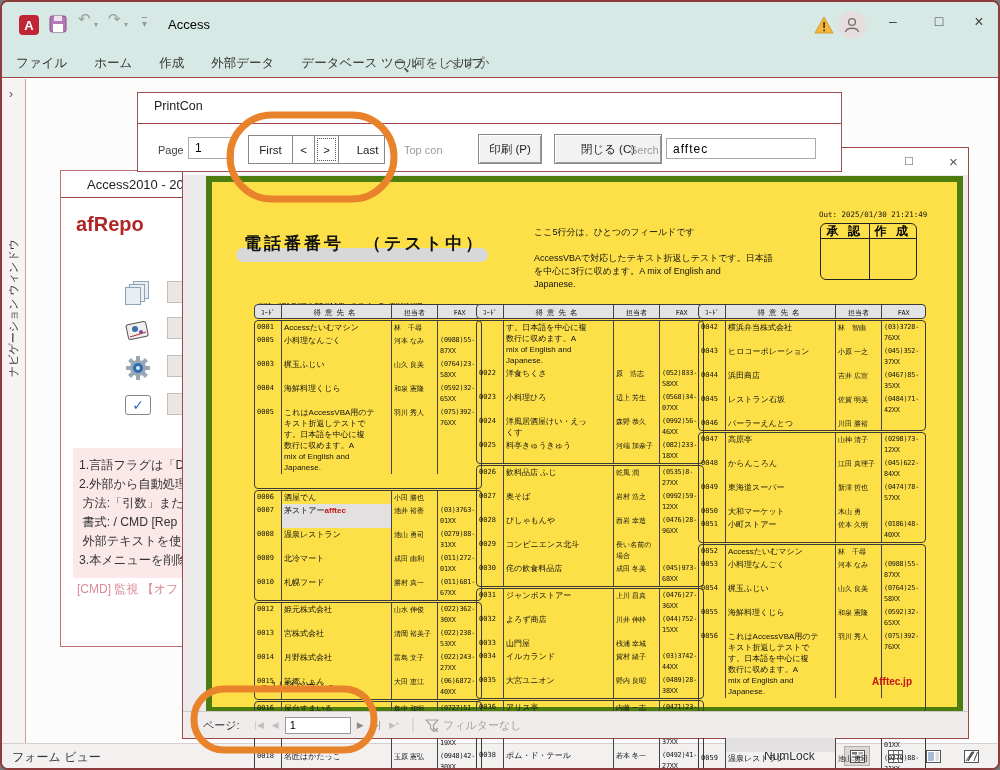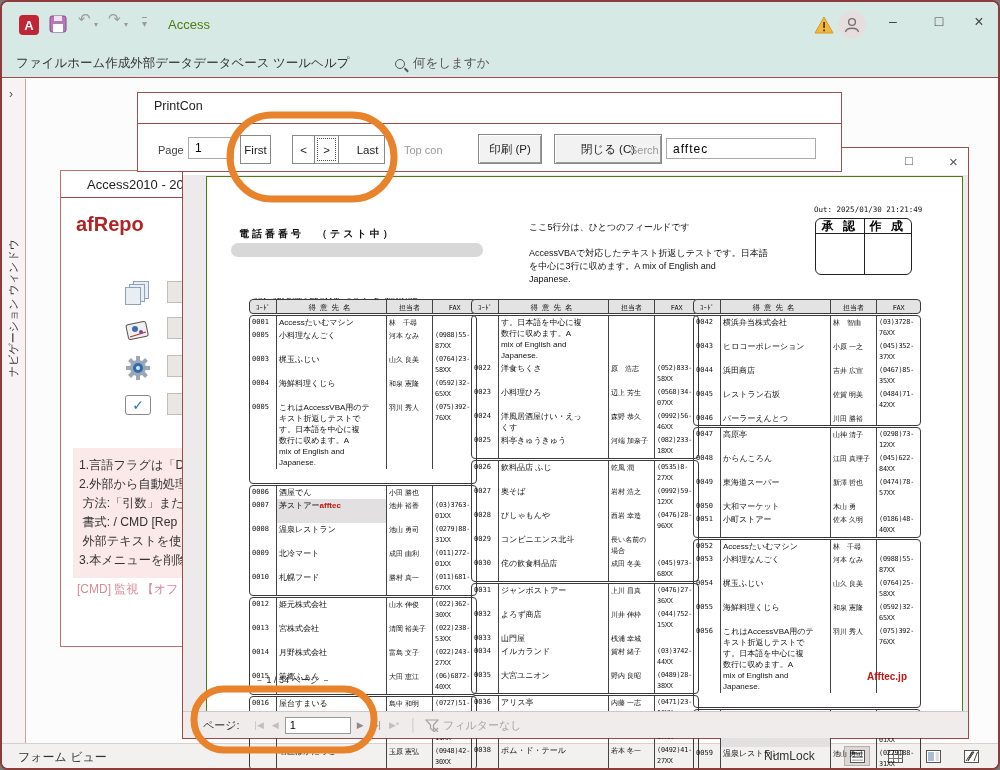--- a/index.html
+++ b/index.html
@@ -4,29 +4,29 @@
 <style>
   * { margin:0; padding:0; box-sizing:border-box; }
   html,body { width:1000px; height:770px; }
   body { font-family:"Liberation Sans","DejaVu Sans",sans-serif; background:#777; }
   .app { position:relative; width:1000px; height:770px; background:#fdfcfc;
          border:2px solid #8e3b3b; border-radius:8px; overflow:hidden; }
 
   
   .titlebar { position:absolute; left:0; top:0; width:100%; height:46px; background:#d7e9e5; }
   .qat-icon { position:absolute; top:12px; }
-  .app-title { position:absolute; left:166px; top:15px; font-size:13px; color:#4d7c0f; }
+  .app-title { position:absolute; left:166px; top:15px; font-size:13px; color:#000000; }
   .undo,.redo { font-size:15px; color:#9a9a9a; }
   .tiny-caret { font-size:8px; color:#9a9a9a; position:absolute; }
   .win-ctl { position:absolute; top:11px; font-size:14px; color:#444; width:30px; text-align:center; cursor:default; }
   .avatar-wrap { position:absolute; left:836px; top:9px; width:28px; height:28px; border-radius:50%; background:#e6dede; display:flex; align-items:center; justify-content:center; }
 
   
   .ribbon { position:absolute; left:0; top:46px; width:100%; height:30px; background:#d7e9e5; border-bottom:1px solid #9e4848; }
-  .ribbon-tabs { position:absolute; left:14px; top:0; height:30px; display:flex; align-items:center; }
+  .ribbon-tabs { position:absolute; left:14px; top:0; height:30px; display:flex; gap:27px; align-items:center; }
   .ribbon-tab { font-size:12.5px; color:#333; white-space:nowrap; }
   .ribbon-search { position:absolute; left:393px; top:7px; display:flex; gap:8px; align-items:center; color:#555; font-size:12.5px; }
   .mag { width:10px; height:10px; border:1.5px solid #555; border-radius:50%; position:relative; display:inline-block; }
   .mag:after { content:""; position:absolute; width:5px; height:1.5px; background:#555; transform:rotate(45deg); left:8px; top:9px; }
 
   
   .navpane { position:absolute; left:0; top:77px; width:24px; bottom:25px; background:#f6f3f2; border-right:1px solid #c9a0a0; }
   .nav-chev { position:absolute; left:7px; top:8px; font-size:12px; color:#555; }
   .nav-vtext { position:absolute; left:4px; top:298px; transform:rotate(-90deg); transform-origin:0 0; white-space:nowrap; font-size:11px; color:#333; }
 
@@ -42,27 +42,27 @@
   .af-cmd { position:absolute; left:16px; top:410px; font-size:12px; color:#d98a96; }
   .pages-icon { width:26px; height:26px; position:relative; }
   .pages-icon i { position:absolute; width:16px; height:18px; background:#e9eef5; border:1px solid #8fa3b8; display:block; }
   .chk-icon { width:26px; height:20px; background:#fff; border:1px solid #888; border-radius:3px; color:#2a6fbd; font-weight:bold; font-size:14px; text-align:center; line-height:18px; }
 
   
   .rwin { position:absolute; left:180px; top:145px; width:787px; height:592px; background:#eceaeb; border:1px solid #9e4848; z-index:3; }
   .rwin-titlebar { position:absolute; left:0; top:0; width:100%; height:27px; background:#fff; }
   .rwin-ctl { position:absolute; top:5px; font-size:13px; color:#555; cursor:default; }
 
-  .page { position:absolute; left:23px; top:28px; width:757px; height:537px; background:#ffffff; border:1px solid #4d7c0f; }
+  .page { position:absolute; left:23px; top:28px; width:757px; height:537px; background:#fde047; border:6px solid #4d7c0f; }
   .rp-out { position:absolute; left:607px; top:28px; font-size:7.5px; color:#111; font-family:"DejaVu Sans Mono",monospace; }
   .stamp { position:absolute; left:608px; top:41px; width:97px; height:57px; border:1px solid #222; border-radius:6px; display:grid; grid-template-columns:1fr 1fr; grid-template-rows:15px 1fr; }
   .stamp-h { border-bottom:1px solid #222; font-size:12px; text-align:center; line-height:15px; letter-spacing:3px;font-weight:bold; }
   .stamp-h.sep, .stamp-b.sep { border-left:1px solid #222; }
   .rp-titlebar-bg { position:absolute; left:24px; top:66px; width:252px; height:14px; background:#d8d8d8; border-radius:7px; }
-  .rp-title { position:absolute; left:32px; top:50px; font-size:10px; font-weight:bold; letter-spacing:3px; color:#111; z-index:1;text-align:right; }
+  .rp-title { position:absolute; left:32px; top:50px; font-size:17px; font-weight:bold; letter-spacing:3px; color:#111; z-index:1;text-align:right; }
   .rp-note-head { position:absolute; left:322px; top:44px; font-size:9px; color:#111; }
   .rp-note-body { position:absolute; left:322px; top:70px; font-size:9px; color:#111; line-height:13px; white-space:pre-line; }
   .rp-sql { position:absolute; left:46px; top:120px; font-size:8px; color:#111; font-family:Liberation Serif, serif; }
   .rp-footer-page { position:absolute; left:48px; top:497px; font-size:9px; color:#222;text-align:right; }
   .rp-brand { position:absolute; left:660px; top:494px; font-size:10px; font-weight:bold; color:#c41414; }
 
   
   .tables { position:absolute; left:0; top:122px; width:757px; }
   .rtable { position:absolute; top:0; width:228px; }
   .rtable.t0{left:42px} .rtable.t1{left:264px} .rtable.t2{left:486px}
@@ -97,21 +97,21 @@
   .pc-label { position:absolute; font-size:11px; color:#444; }
   .pc-label.grey { color:#9a9a9a; }
   .pc-input { position:absolute; border:1px solid #aaa; font-size:12px; padding-left:6px; }
   .pc-btn { position:absolute; top:42px; height:29px; background:#fff; border:1px solid #888; font-size:11.5px; color:#222;
             display:flex; align-items:center; justify-content:center; font-family:inherit; }
   .pc-btn.b3d { background:#f2f2f2; border:1px solid #8a8a8a; box-shadow:inset 1px 1px 0 #fff, inset -1px -1px 0 #9a9a9a; }
   .pc-btn.focus { outline:1px dotted #555; outline-offset:-4px; }
 
   
   .statusbar { position:absolute; left:0; bottom:0; width:100%; height:25px; background:#f3f0f0; border-top:1px solid #d8cfcf; }
-  .sb-left { position:absolute; left:16px; top:5px; font-size:12px; color:#333; }
+  .sb-left { position:absolute; left:10px; top:5px; font-size:12px; color:#333; }
   .sb-numlock { position:absolute; left:762px; top:5px; font-size:12px; color:#333; }
   .sb-icon { position:absolute; top:2px; width:26px; height:20px; display:flex; align-items:center; justify-content:center; }
   .sb-icon.sel { background:#ddd8d6; border:1px solid #b5aeab; }
 
   .annotations { position:absolute; left:0; top:0; width:1000px; height:770px; z-index:9; pointer-events:none; }
 </style>
 </head>
 <body>
 
 <div class="app">
@@ -643,21 +643,21 @@
       </svg>
       <span class="rn-filter">フィルターなし</span>
     </div>
   </div>
 
   <div class="printcon">
     <span class="pc-title">PrintCon</span>
     <div class="pc-line"></div>
     <span class="pc-label" style="left:20px; top:51px;">Page</span>
     <input class="pc-input" style="left: 50px; top: 44px; width: 46px; height: 22px;" value="1">
-    <button class="pc-btn" style="left:102px; width:31px;">First</button>
+    <button class="pc-btn" style="left:110px; width:45px;">First</button>
     <button class="pc-btn" style="left:154px; width:23px;">&lt;</button>
     <button class="pc-btn focus" style="left:176px; width:25px;">&gt;</button>
     <button class="pc-btn" style="left:200px; width:47px;padding-left:12px;">Last</button>
     <span class="pc-label grey" style="left:266px; top:51px;">Top con</span>
     <button class="pc-btn b3d" style="left:340px; top:41px; width:64px; height:30px;">印刷 (P)</button>
     <button class="pc-btn b3d" style="left:416px; top:41px; width:108px; height:30px;">閉じる (C)</button>
     <span class="pc-label grey" style="left:492px; top:51px;">Serch</span>
     <input class="pc-input" style="left: 528px; top: 45px; width: 150px; height: 21px; letter-spacing: 1px;" value="afftec">
   </div>
 

